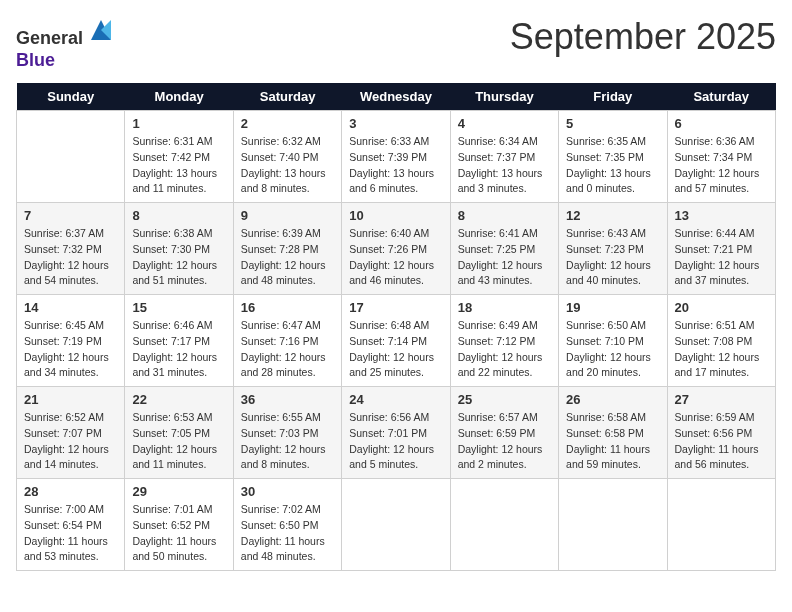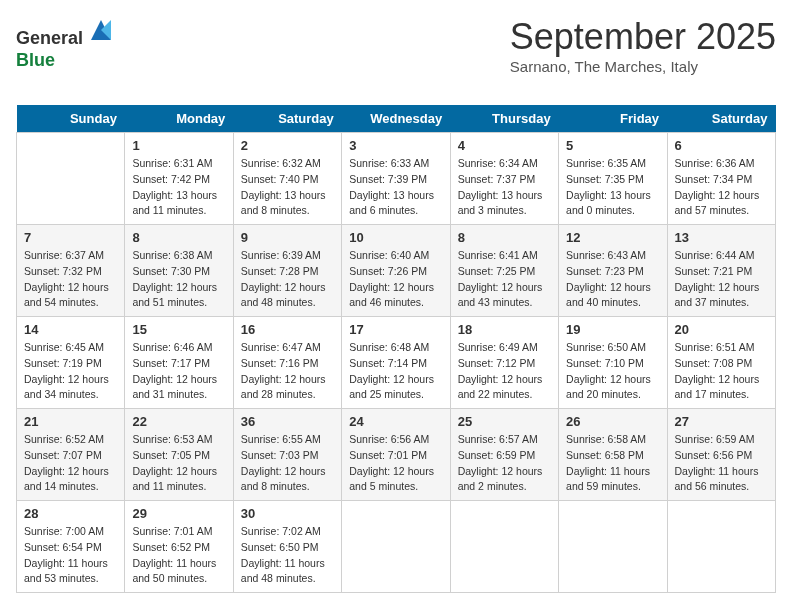--- a/index.html
+++ b/index.html
@@ -7,33 +7,33 @@
       font-family: Arial, sans-serif;
       background: #fff;
       width: 792px;
       min-height: 612px;
       padding: 16px;
     }
     .header {
       display: flex;
       justify-content: space-between;
       align-items: flex-start;
-      margin-bottom: 30px;
+      margin-bottom: 12px;
     }
     .logo {
       display: flex;
       align-items: center;
     }
     .logo-text {
       font-size: 18px;
       font-weight: bold;
       line-height: 1.2;
     }
     .logo-text .general { color: #333; }
-    .logo-text .blue { color: #15803d; }
+    .logo-text .blue { color: #4c1d95; }
     .logo-icon {
       width: 28px;
       height: 28px;
       margin-left: 4px;
     }
     .title-block {
       text-align: left;
     }
     .month-title {
       font-size: 36px;
@@ -43,23 +43,23 @@
     .subtitle {
       font-size: 15px;
       color: #555;
     }
     table {
       width: 100%;
       border-collapse: collapse;
       font-size: 11px;
     }
     thead tr th {
-      background-color: #0369a1;
+      background-color: #0f172a;
       color: #fff;
-      text-align: right;
+      text-align: center;
       padding: 6px 8px;
       font-size: 13px;
       font-weight: bold;
     }
     tbody tr td {
       border: 1px solid #d0d0d0;
       vertical-align: top;
       padding: 5px 7px;
       height: 80px;
       width: calc(100% / 7);
@@ -95,21 +95,20 @@
         <span class="general">General</span><svg class="logo-icon" viewBox="0 0 28 28" xmlns="http://www.w3.org/2000/svg">
             <polygon points="4,24 14,4 24,24" fill="#1a6eb5"></polygon>
             <polygon points="14,14 24,4 24,24" fill="#4db6e8"></polygon>
           </svg><br>
         <span class="blue">Blue</span>
       </div>
     </div>
   </div>
   <div class="title-block">
     <div class="month-title">September 2025</div>
-    <div class="subtitle">Sarnano, The Marches, Italy</div>
   </div>
 </div>
 
 <table>
   <thead>
     <tr id="header-row">
         <th>Sunday</th>
         <th>Monday</th>
         <th>Saturday</th>
         <th>Wednesday</th>

